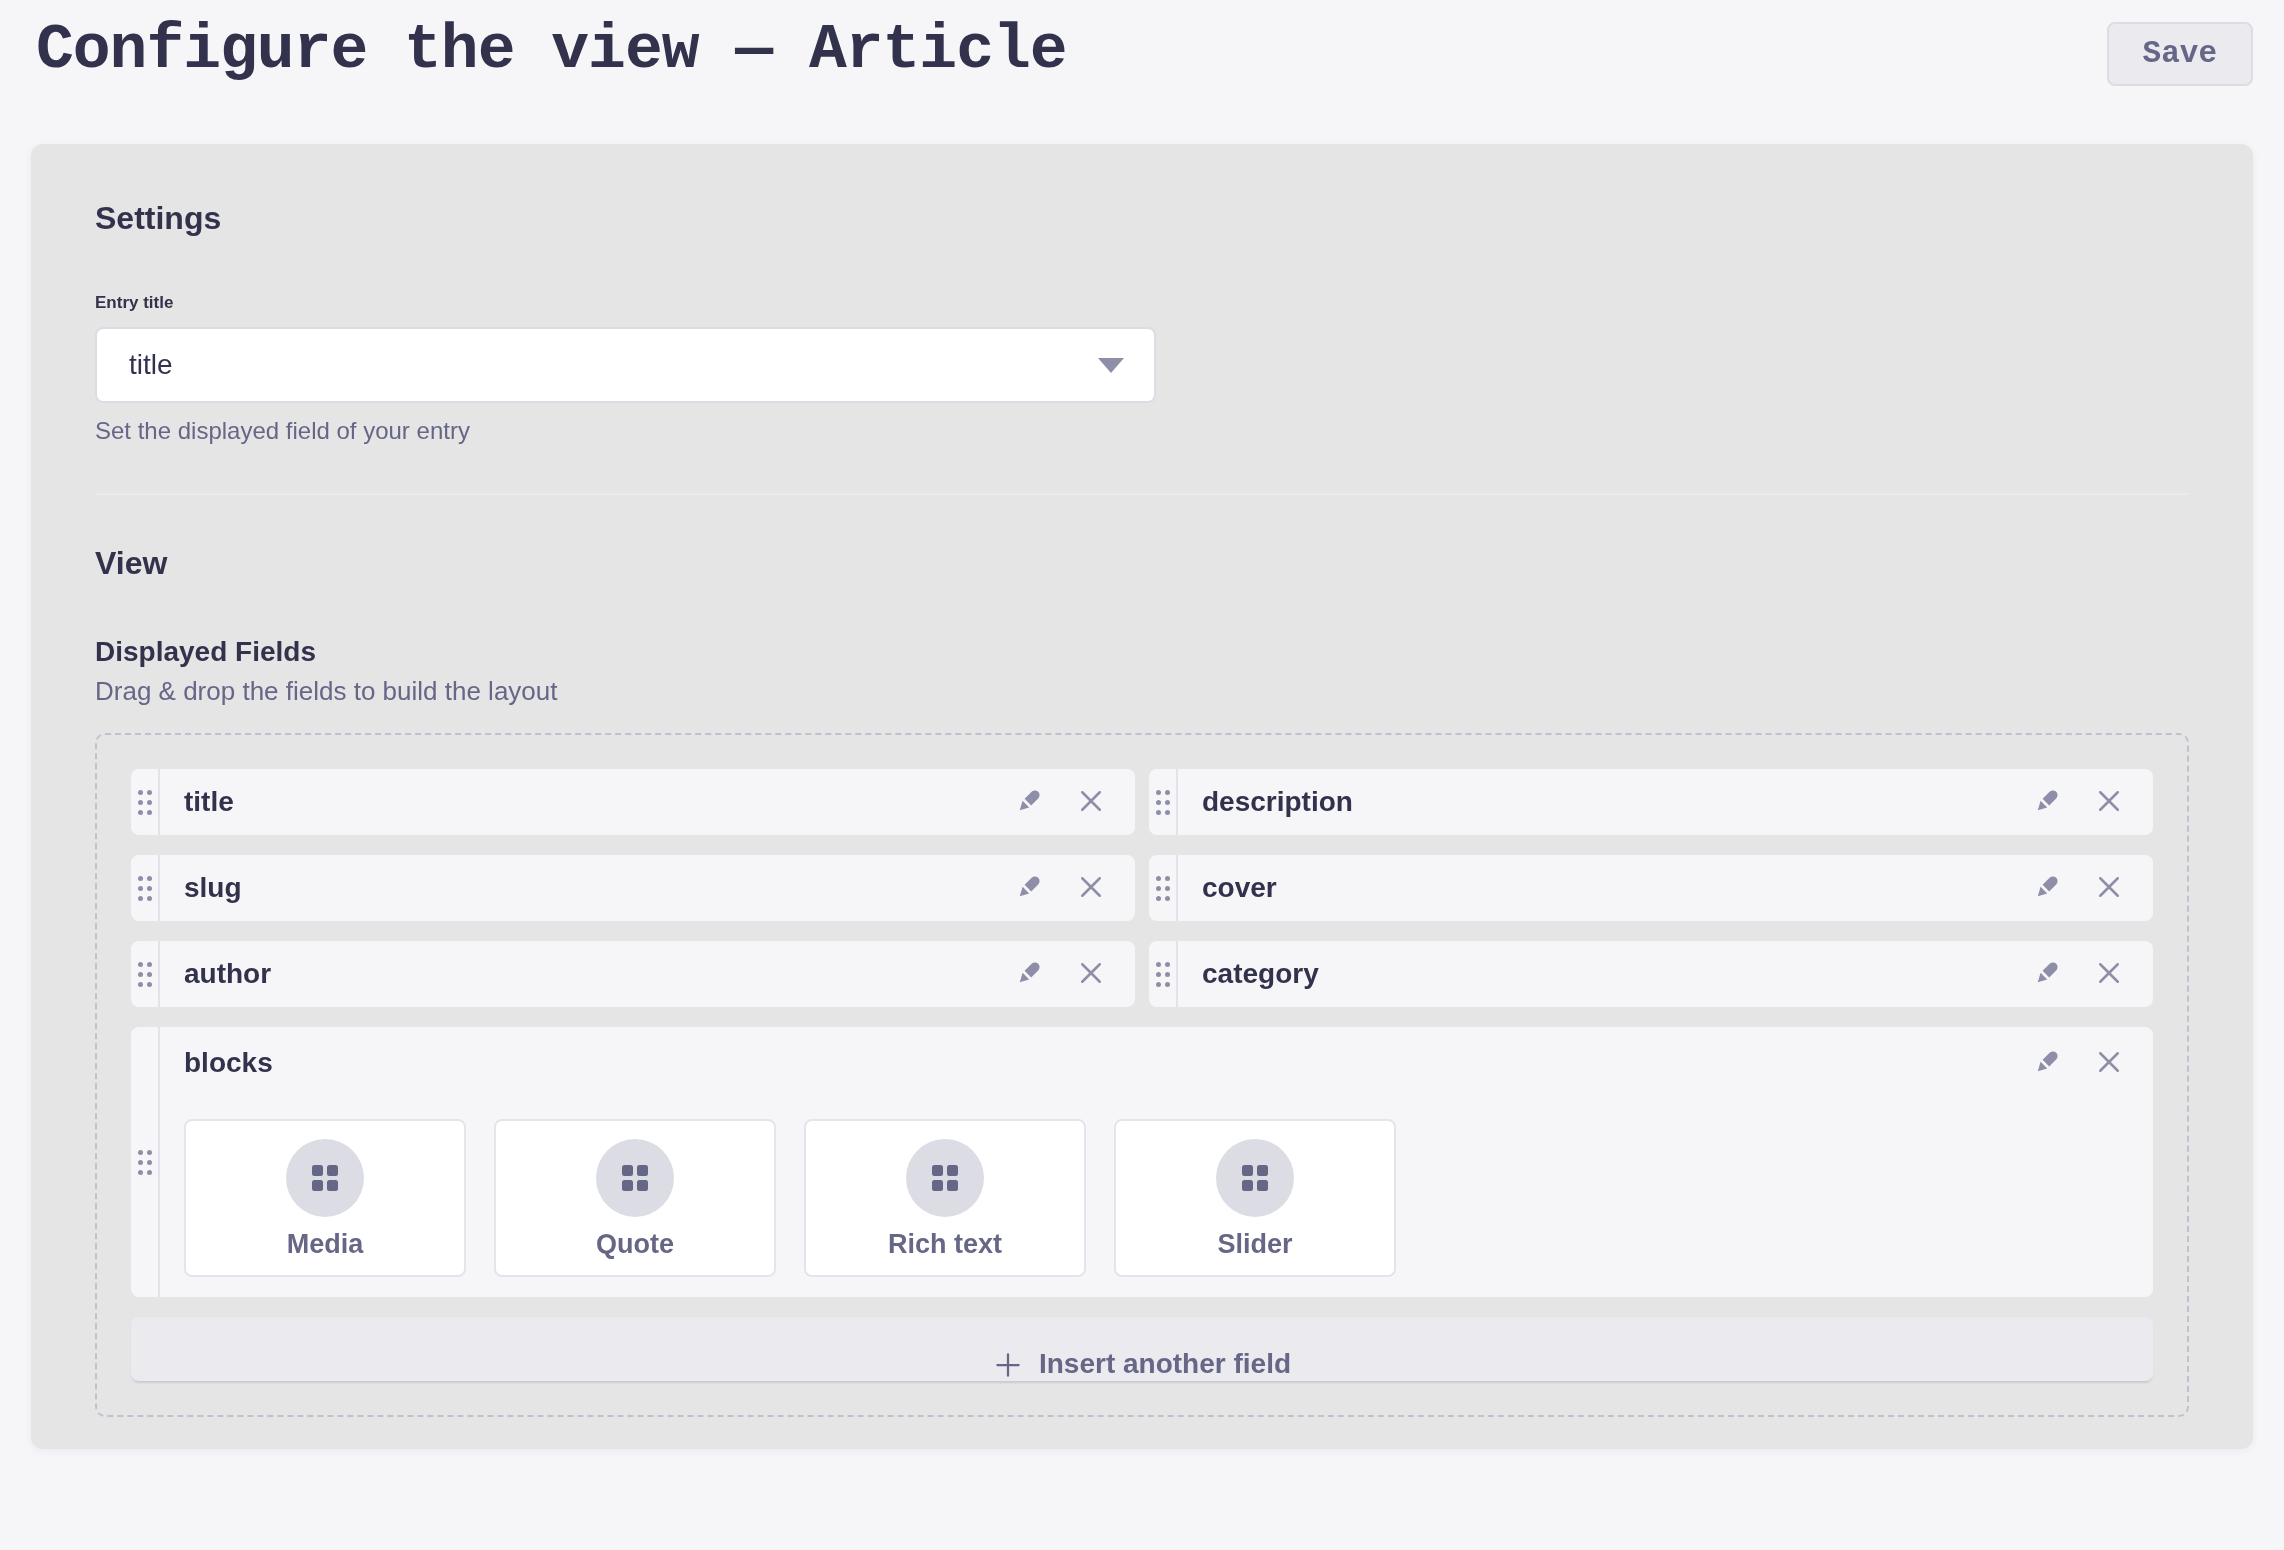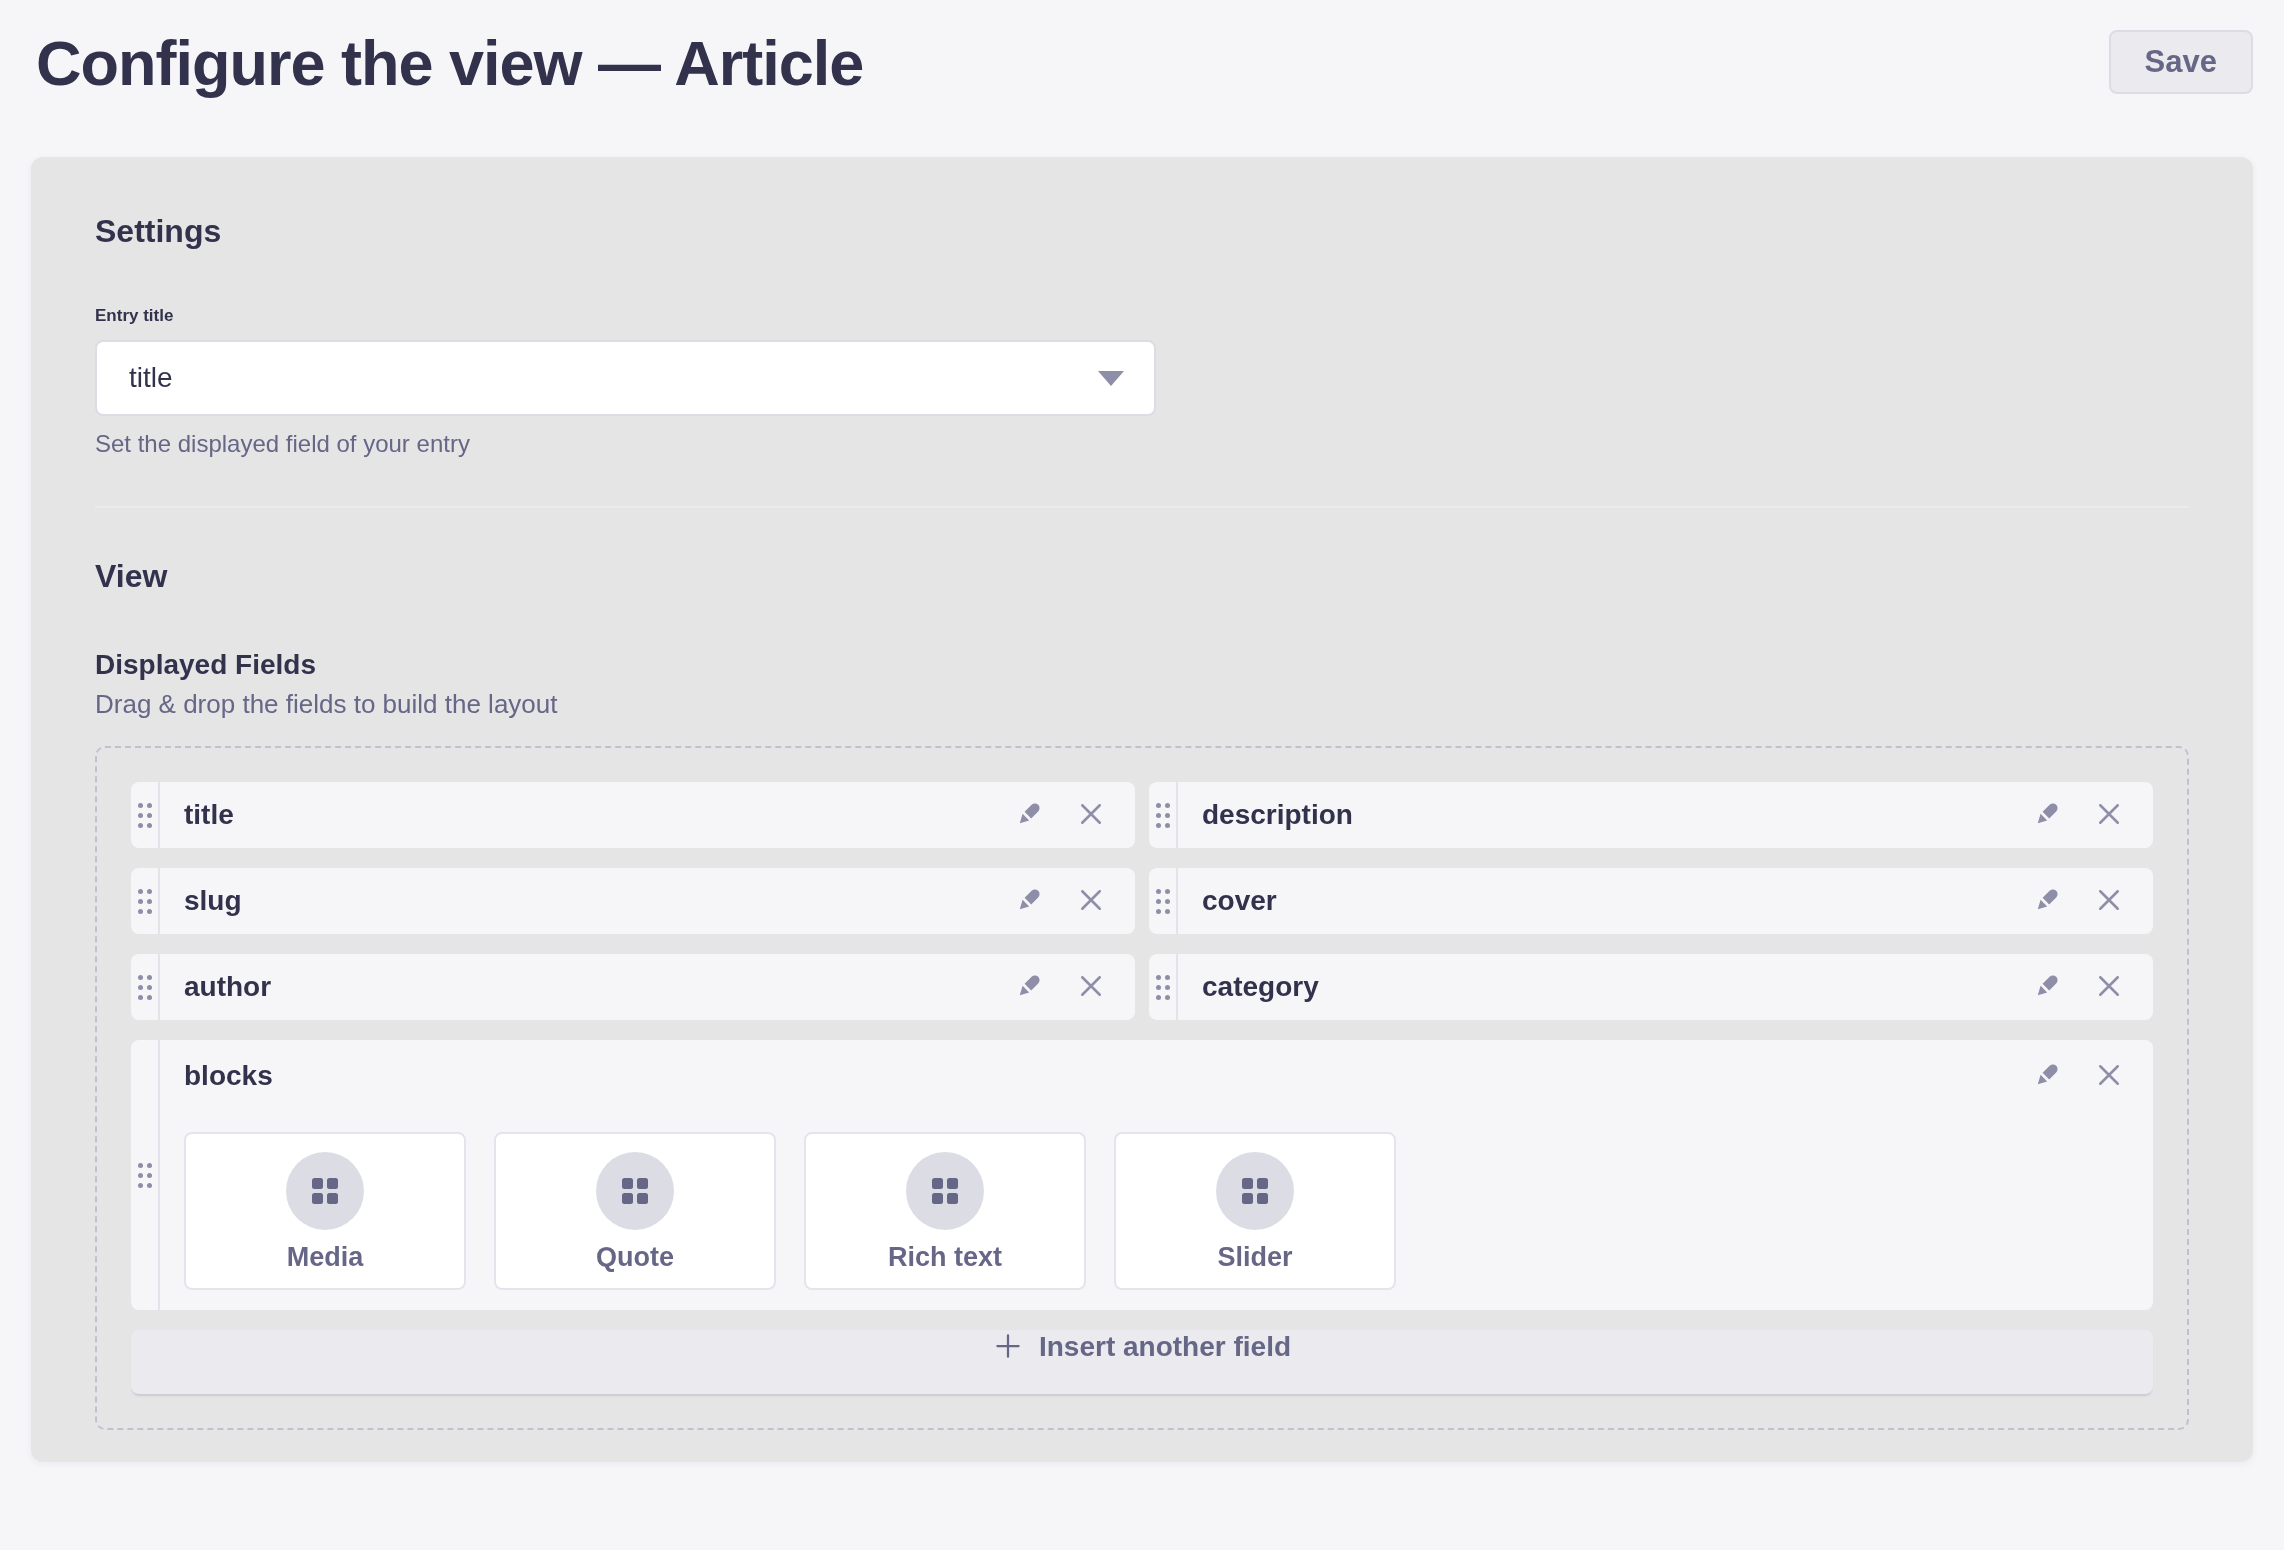--- a/index.html
+++ b/index.html
@@ -10,22 +10,23 @@
     background: #f6f6f9;
     font-family: "Liberation Sans", sans-serif;
     color: #32324d;
     overflow-x: hidden;
   }
 
   
   .header {
     display: flex;
     justify-content: space-between;
-    align-items: flex-start;
-    padding: 24px 31px 0 36px;
+    align-items: center;
+    padding: 11px 31px 0 36px;
+    font-family: Liberation Mono, monospace;
   }
   .page-title {
     margin: 0;
     font-size: 63px;
     line-height: 1.26;
     font-weight: 700;
     letter-spacing: -1px;
     color: #32324d;
   }
   .page-subtitle {
@@ -240,21 +241,21 @@
 
   
   .insert-row {
     grid-column: 1 / -1;
     height: 64px;
     background: #eaeaef;
     border: none;
     border-radius: 8px;
     box-shadow: 0 3px 2px -1px rgba(170, 170, 195, 0.45);
     display: flex;
-    align-items: flex-start;
+    align-items: flex-end;
     justify-content: center;
     gap: 16px;
     color: #666687;
     font-size: 28px;
     font-weight: 600;
     font-family: inherit;
     cursor: pointer;
   }
 </style>
 </head>

